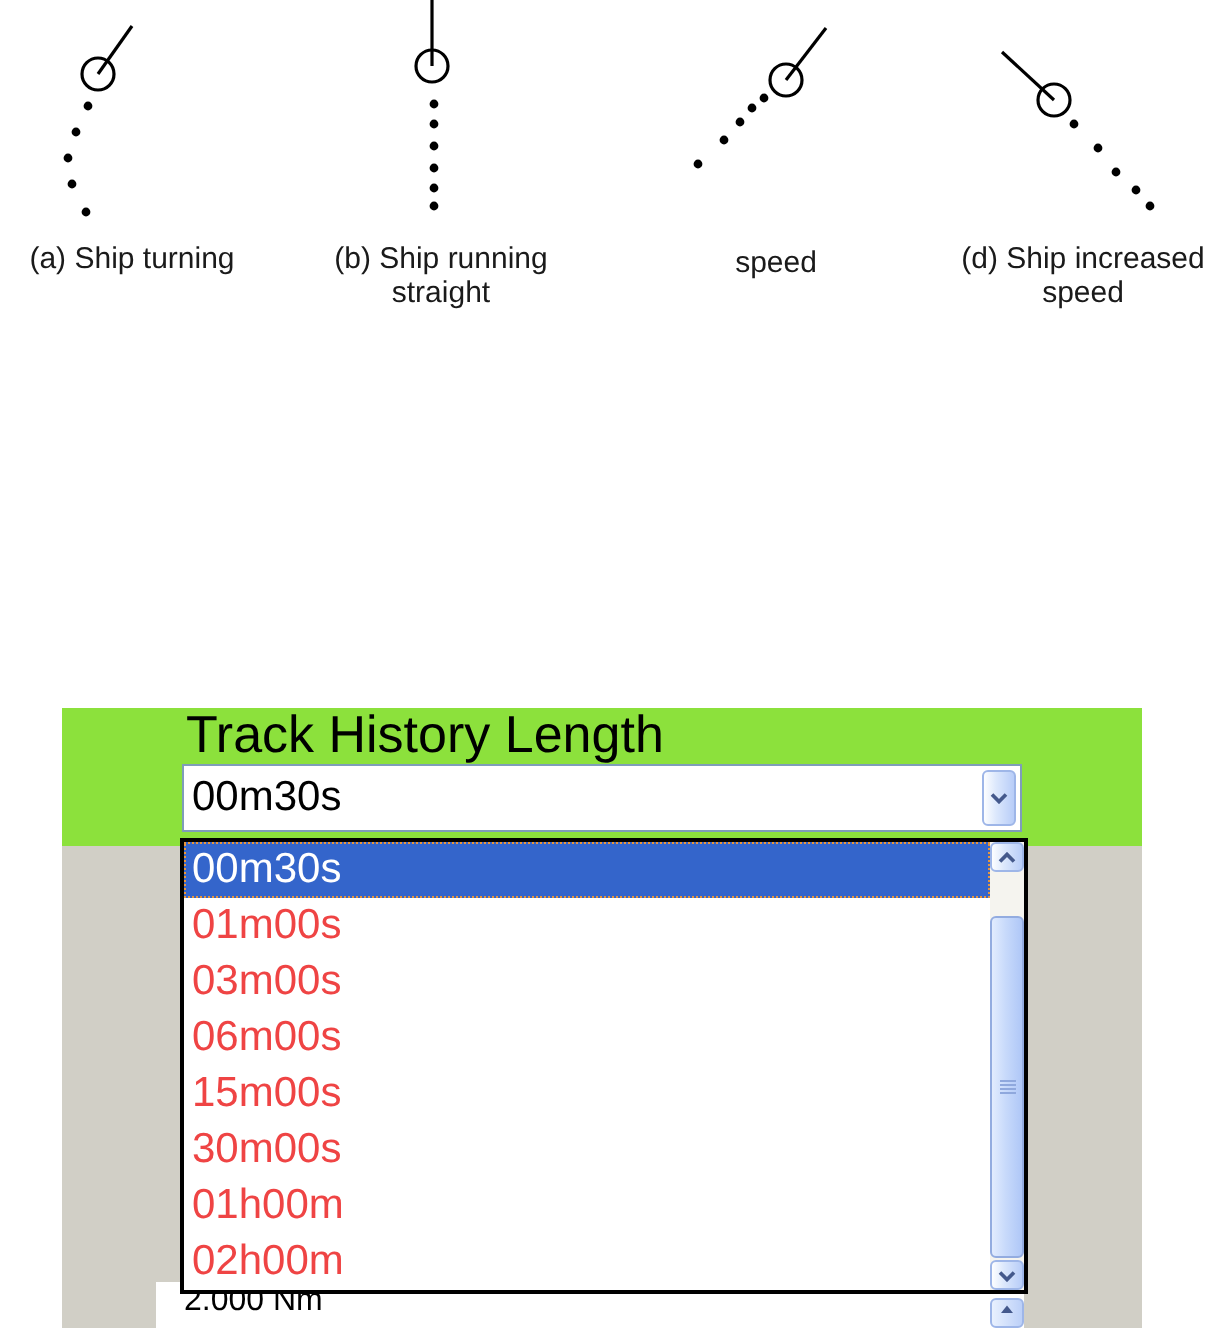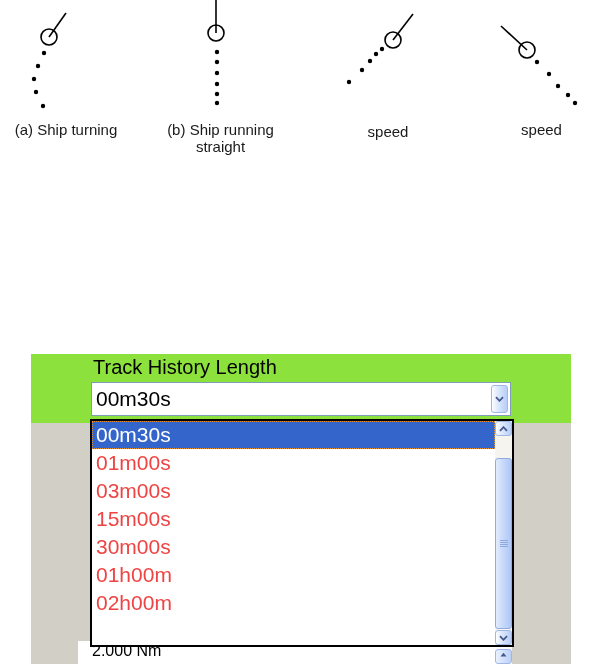--- a/index.html
+++ b/index.html
@@ -11,21 +11,21 @@
   #figure-svg{position:absolute;left:0;top:0;}
   .caption{
     position:absolute;font-size:15px;line-height:17px;color:#1a1a1a;
     text-align:center;white-space:nowrap;
   }
   .caption div{white-space:nowrap;}
   
   .green-bar{position:absolute;left:31px;top:354px;width:540px;height:69px;background:#8CE13C;}
   .gray-panel{position:absolute;left:31px;top:423px;width:540px;height:241px;background:#D1CFC6;}
   .field-label{
-    position:absolute;left:93px;top:356px;font-size:20px;line-height:23px;color:#000;
+    position:absolute;left:93px;top:356px;font-size:26px;line-height:23px;color:#000;
   }
   
   .under-field{position:absolute;left:78px;top:641px;width:434px;height:23px;background:#ffffff;z-index:1;}
   .under-text{
     position:absolute;left:92px;top:640px;font-size:16px;line-height:22px;color:#000;z-index:2;
   }
   .under-spinner{
     position:absolute;left:495px;top:649px;width:17px;height:15px;z-index:2;
     background:linear-gradient(90deg,#E9F1FE,#BCD0F8);
     border:1px solid #9EB6E8;border-radius:3px;box-sizing:border-box;
@@ -143,20 +143,21 @@
     <div>(b) Ship running</div>
     <div>straight</div>
   </div>
   <div class="caption" style="left:4px;top:121px;width:124px;">
     <div>(a) Ship turning</div>
   </div>
   <div class="caption" style="left:326px;top:123px;width:124px;">
     <div>speed</div>
   </div>
   <div class="caption" style="left:468px;top:121px;width:147px;">
+    <div>(d) Ship increased</div>
     <div>speed</div>
   </div>
 
   <div class="green-bar"></div>
   <div class="gray-panel"></div>
 
   <div class="under-field"></div>
   <div class="under-text">2.000 Nm</div>
   <div class="under-spinner">
     <svg width="7" height="5" viewBox="0 0 7 5">
@@ -173,20 +174,21 @@
         <path d="M1 1.2 L4.5 4.8 L8 1.2" fill="none" stroke="#44598C" stroke-width="1.8"></path>
       </svg>
     </div>
   </div>
 
   <div class="listbox">
     <div class="list-items">
       <div class="list-item selected">00m30s</div>
       <div class="list-item">01m00s</div>
       <div class="list-item">03m00s</div>
+      <div class="list-item">06m00s</div>
       <div class="list-item">15m00s</div>
       <div class="list-item">30m00s</div>
       <div class="list-item">01h00m</div>
       <div class="list-item">02h00m</div>
     </div>
     <div class="scrollbar">
       <div class="sb-btn sb-up">
         <svg width="9" height="6" viewBox="0 0 9 6">
           <path d="M1 4.8 L4.5 1.2 L8 4.8" fill="none" stroke="#44598C" stroke-width="1.8"></path>
         </svg>

